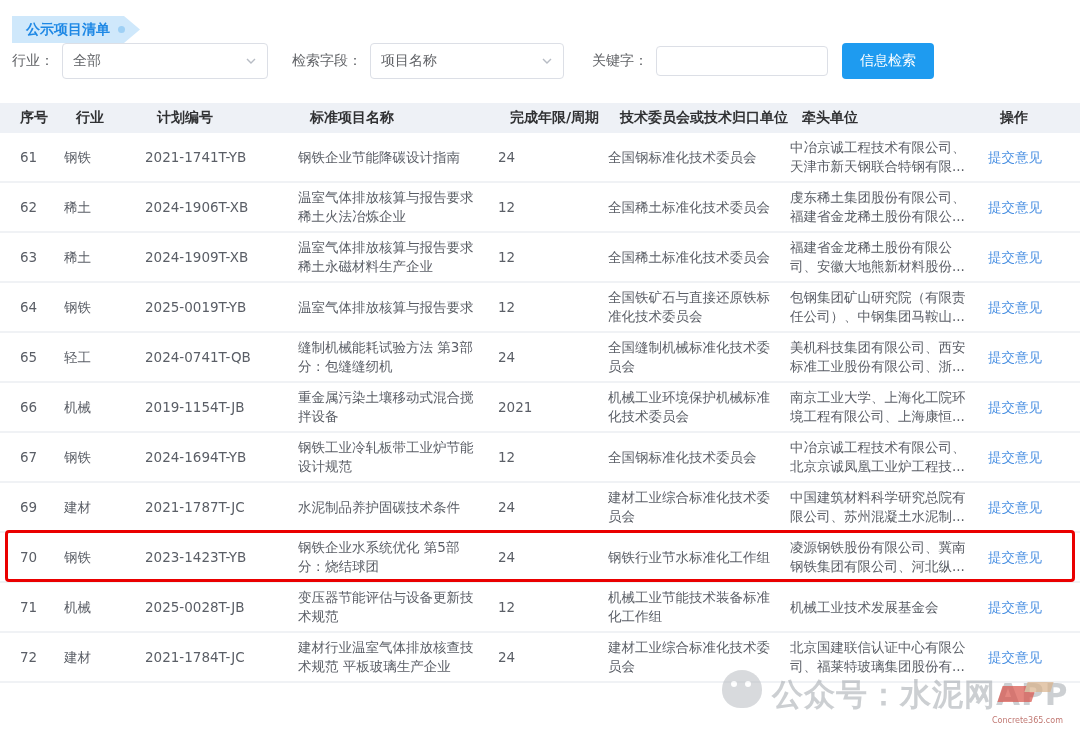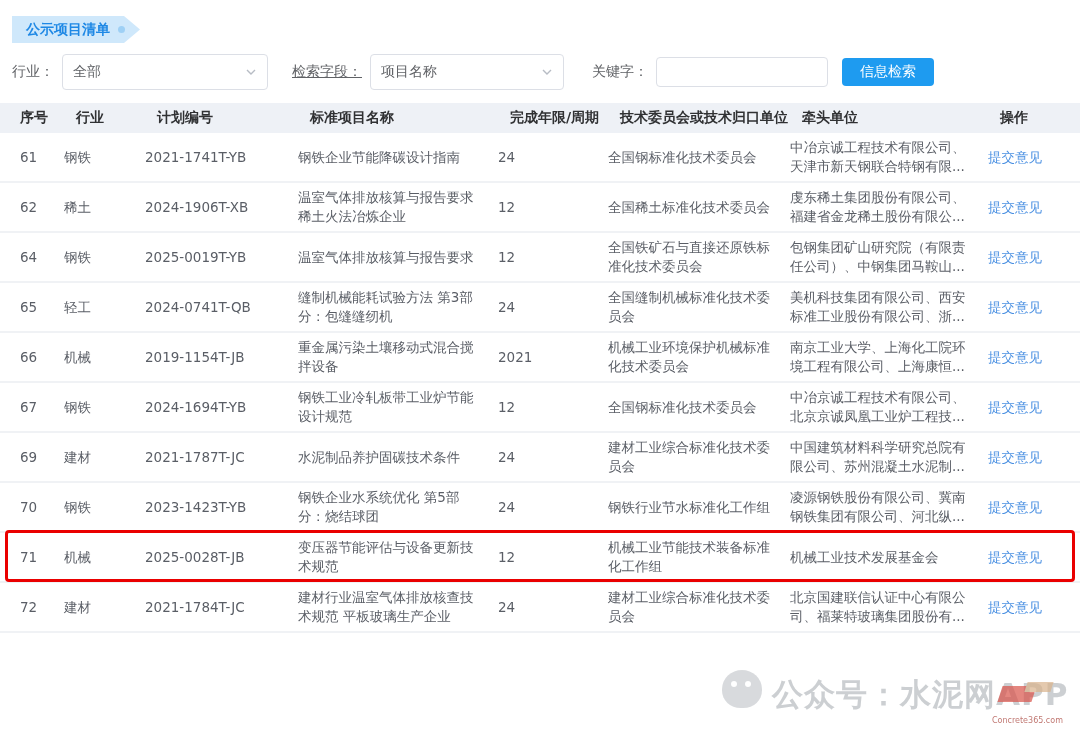--- a/index.html
+++ b/index.html
@@ -17,41 +17,41 @@
     padding:0 30px 0 14px;
     clip-path: polygon(0 0, calc(100% - 16px) 0, 100% 50%, calc(100% - 16px) 100%, 0 100%);
   }
   .tag-dot {
     position:absolute; right:15px; top:50%; width:7px; height:7px; margin-top:-3.5px;
     border-radius:50%; background:#9ed0f5;
   }
 
   
   .filters {
-    position:absolute; left:12px; top:56px; height:32px;
+    position:absolute; left:12px; top:45px; height:32px;
     display:flex; align-items:center; font-size:14px; color:#606266;
   }
   .flabel { white-space:nowrap; }
   .select {
     height:36px; border:1px solid #dcdfe6; border-radius:4px; background:#fff;
     display:flex; align-items:center; justify-content:space-between;
     padding:0 10px; margin-left:8px; cursor:pointer; color:#606266;
   }
   .select .chev { color:#b7bcc4; font-size:12px; margin-left:6px; display:flex; }
   .sel-industry { width:206px; }
   .sel-field { width:194px; }
-  .lab2 { margin-left:24px;text-decoration:underline; }
+  .lab2 { margin-left:24px; }
   .lab3 { margin-left:28px; }
   .kw-input {
     width:172px; height:30px; border:1px solid #dcdfe6; border-radius:4px;
     margin-left:8px; padding:0 10px; font-size:14px; color:#606266; outline:none;
     font-family:inherit;
   }
   .search-btn {
-    margin-left:14px; height:28px; padding:0 18px; border:none; border-radius:4px;
+    margin-left:14px; height:36px; padding:0 18px; border:none; border-radius:4px;
     background:#1e9bf0; color:#fff; font-size:14px; cursor:pointer; font-family:inherit;
   }
 
   
   table { position:absolute; left:0; top:103px; width:1080px; border-collapse:collapse; table-layout:fixed; }
   thead th {
     background:#eef1f6; height:30px; font-size:14px; color:#303133; font-weight:bold;
     text-align:left; padding:0 12px 0 12px; white-space:nowrap; overflow:hidden;
   }
   tbody td {
@@ -160,20 +160,30 @@
     <td>62</td>
     <td>稀土</td>
     <td>2024-1906T-XB</td>
     <td>温室气体排放核算与报告要求 稀土火法冶炼企业</td>
     <td>12</td>
     <td>全国稀土标准化技术委员会</td>
     <td>虔东稀土集团股份有限公司、福建省金龙稀土股份有限公...</td>
     <td><span class="link">提交意见</span></td>
   </tr>
 
+  <tr>
+    <td>63</td>
+    <td>稀土</td>
+    <td>2024-1909T-XB</td>
+    <td>温室气体排放核算与报告要求 稀土永磁材料生产企业</td>
+    <td>12</td>
+    <td>全国稀土标准化技术委员会</td>
+    <td>福建省金龙稀土股份有限公司、安徽大地熊新材料股份...</td>
+    <td><span class="link">提交意见</span></td>
+  </tr>
 
   <tr>
     <td>64</td>
     <td>钢铁</td>
     <td>2025-0019T-YB</td>
     <td>温室气体排放核算与报告要求</td>
     <td>12</td>
     <td>全国铁矿石与直接还原铁标准化技术委员会</td>
     <td>包钢集团矿山研究院（有限责任公司）、中钢集团马鞍山...</td>
     <td><span class="link">提交意见</span></td>

